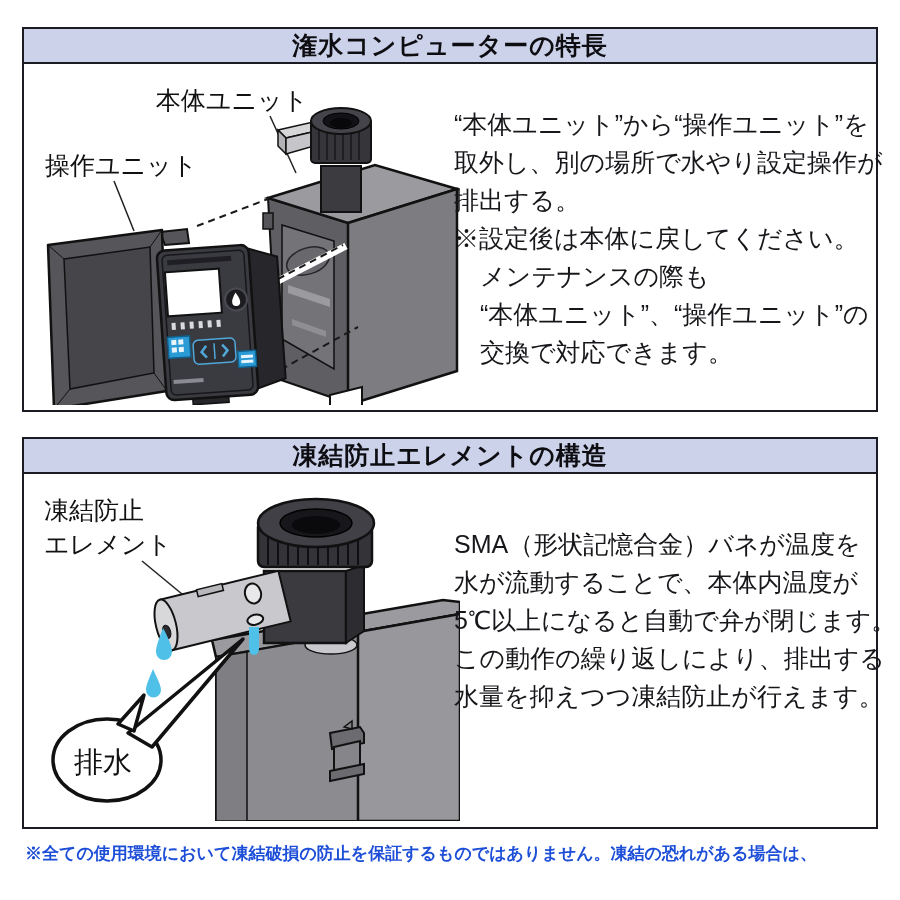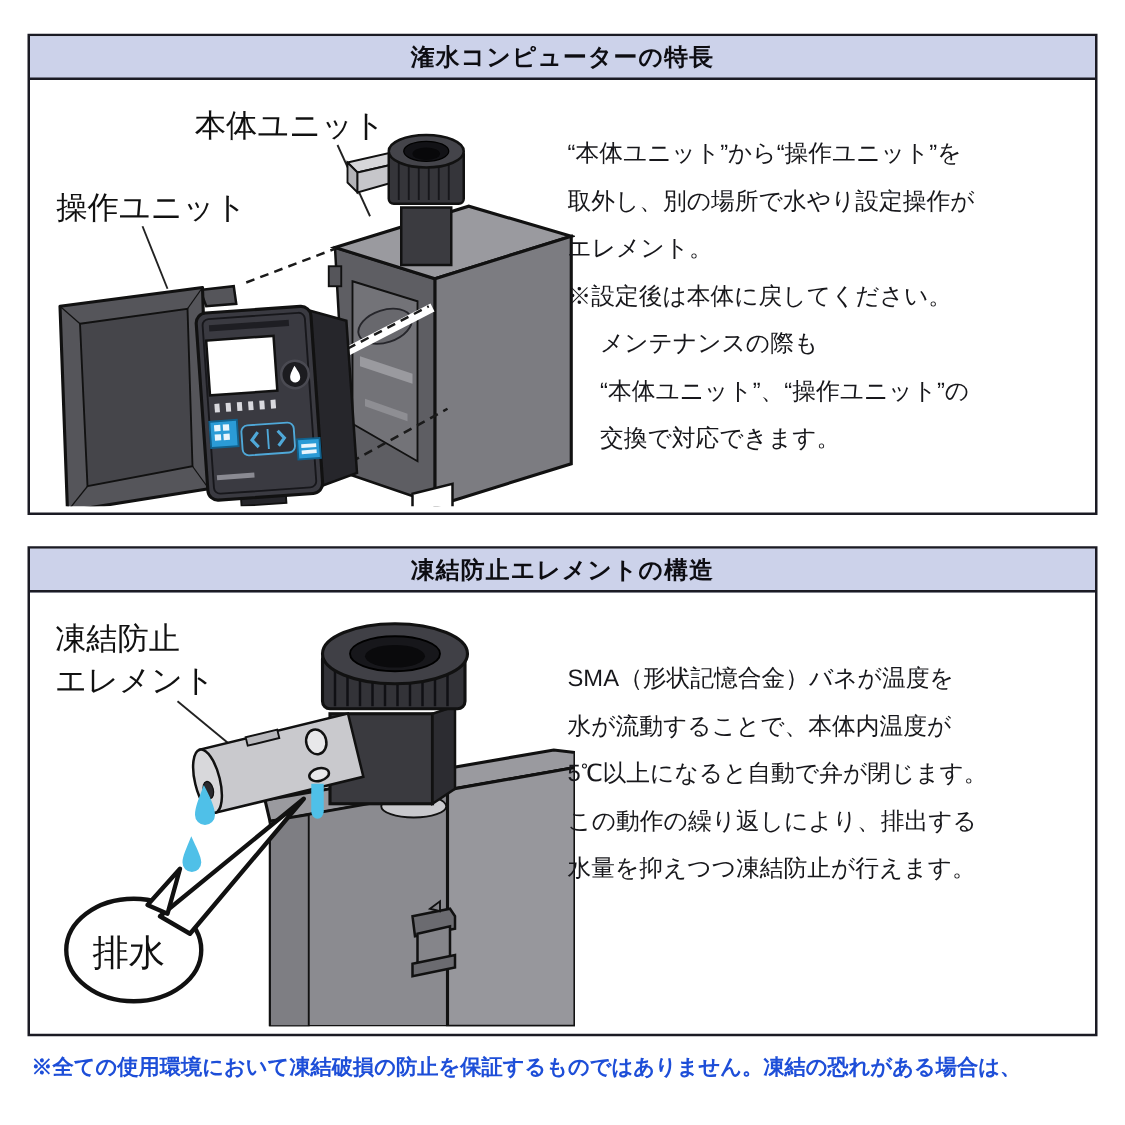--- a/index.html
+++ b/index.html
@@ -11,25 +11,25 @@
     position:absolute; left:22px; width:852px;
     border:2px solid #1b1b24; background:#fff;
   }
   #panel1 { top:27px;  height:381px; }
   #panel2 { top:437px; height:388px; }
   .panel-header {
     height:33px; background:#ccd2ea; border-bottom:2px solid #1b1b24;
     display:flex; align-items:center; justify-content:center;
   }
   .panel-title {
-    font-size:19px; font-weight:bold; color:#0d0d12; letter-spacing:1px;
+    font-size:25px; font-weight:bold; color:#0d0d12; letter-spacing:1px;
   }
   .col-text {
     position:absolute; left:430px; width:424px;
-    font-size:19px; color:#17171b;
+    font-size:25px; color:#17171b;
   }
   #panel1 .col-text { top:76px; }
   #panel2 .col-text { top:86px; }
   .line { height:38px; line-height:38px; white-space:nowrap; }
   .line.indent { padding-left:26px; }
   .illus { position:absolute; left:6px; }
   #panel1 .illus { top:44px; }
   #panel2 .illus { top:42px; }
   svg text {
     font-family:"Liberation Sans", sans-serif; fill:#111; font-size:25px;
@@ -145,21 +145,21 @@
         <rect x="77" y="116" width="12" height="3" fill="#e9f5fc"></rect>
         <rect x="77" y="121" width="12" height="3" fill="#e9f5fc"></rect>
       </g>
       <rect x="8" y="136" width="30" height="4" fill="#8a8a92"></rect>
     </g>
   </svg>
 
   <div class="col-text">
     <div class="line">“本体ユニット”から“操作ユニット”を</div>
     <div class="line">取外し、別の場所で水やり設定操作が</div>
-    <div class="line">エレメント。</div>
+    <div class="line">排出する。</div>
     <div class="line">※設定後は本体に戻してください。</div>
     <div class="line indent">メンテナンスの際も</div>
     <div class="line indent">“本体ユニット”、“操作ユニット”の</div>
     <div class="line indent">交換で対応できます。</div>
   </div>
 </section>
 
 <section class="panel" id="panel2">
   <div class="panel-header">
     <span class="panel-title">凍結防止エレメントの構造</span>

